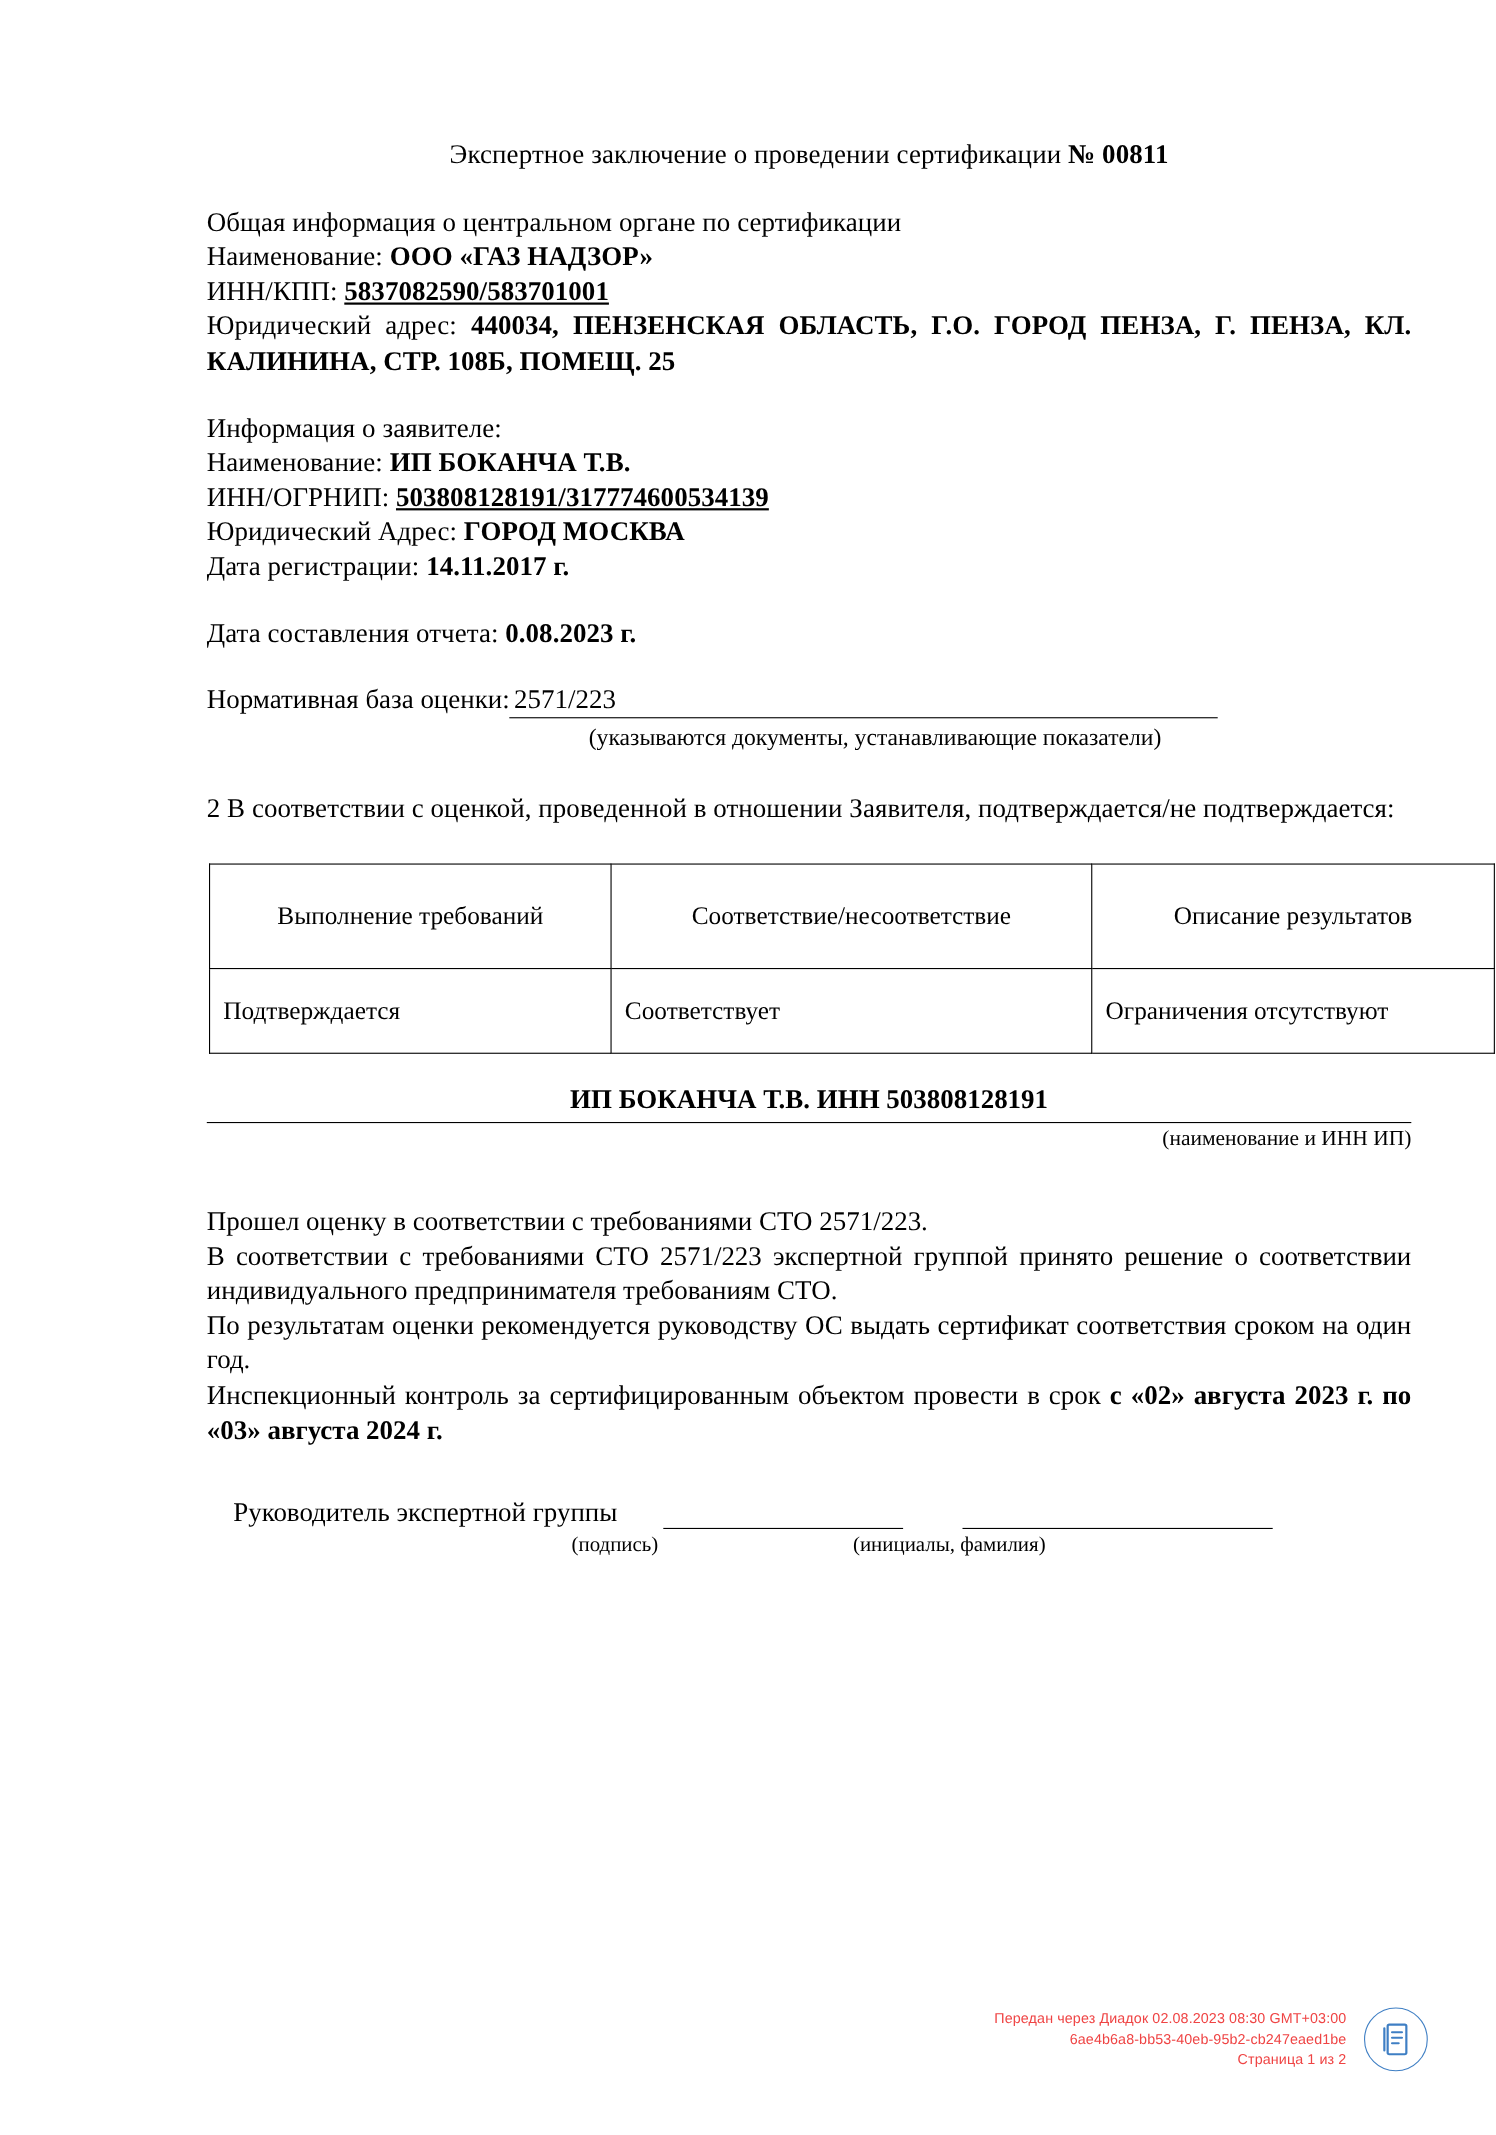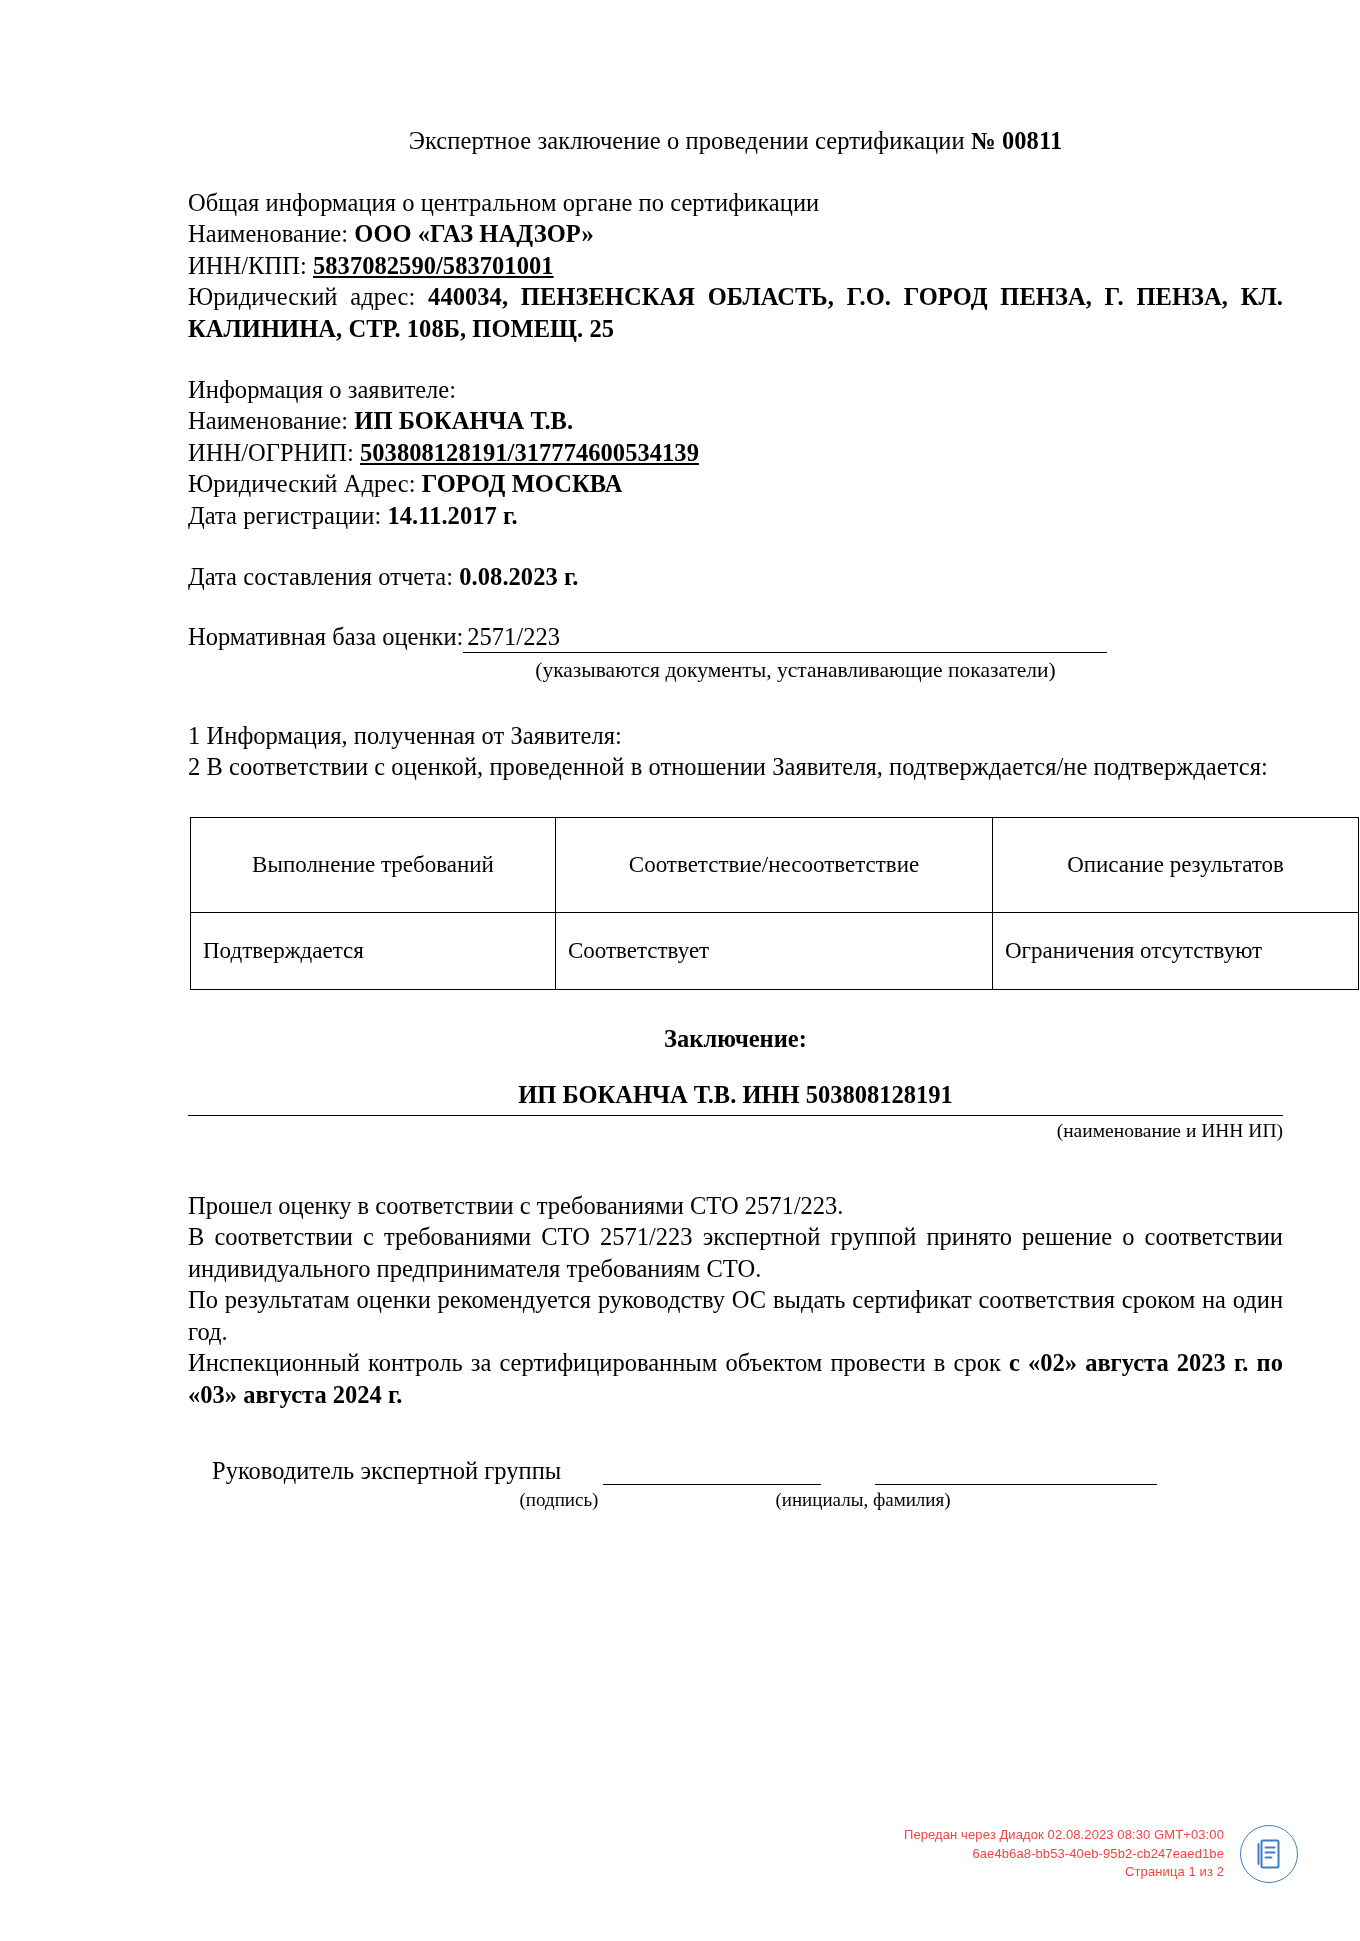--- a/index.html
+++ b/index.html
@@ -259,21 +259,20 @@
       <div class="norm-row">
         <span>Нормативная база оценки: </span>
           <span class="norm-value">2571/223</span>
       </div>
       <div class="caption">(указываются документы, устанавливающие показатели)</div>
     </div>
 
     <div class="gap-lg"></div>
 
     <div class="block">
-      <div class="line">1 Информация, полученная от Заявителя:</div>
       <div class="line just">2  В соответствии с оценкой, проведенной в отношении Заявителя, подтверждается/не подтверждается:</div>
     </div>
 
     <div class="tbl-wrap">
       <table class="results">
         <thead>
           <tr>
             <td class="col1">Выполнение требований</td>
             <td class="col2">Соответствие/несоответствие</td>
             <td class="col3">Описание результатов</td>
@@ -282,21 +281,20 @@
         <tbody>
           <tr>
             <td class="col1">Подтверждается</td>
             <td class="col2">Соответствует</td>
             <td class="col3">Ограничения отсутствуют</td>
           </tr>
         </tbody>
       </table>
     </div>
 
-    <div class="concl-head">Заключение:</div>
     <div class="concl-name">ИП БОКАНЧА Т.В. ИНН 503808128191</div>
     <div class="concl-caption">(наименование и ИНН ИП)</div>
 
     <div class="body-text">
       <div class="line">Прошел оценку в соответствии с требованиями СТО 2571/223.</div>
       <div class="line just">В соответствии с требованиями СТО 2571/223 экспертной группой принято решение о соответствии индивидуального предпринимателя требованиям СТО.</div>
       <div class="line just">По результатам оценки рекомендуется руководству ОС выдать сертификат соответствия сроком на один год.</div>
       <div class="line just"><span>Инспекционный контроль за сертифицированным объектом провести в срок </span><span class="b">с «02» августа 2023 г. по «03» августа 2024 г.</span></div>
     </div>
 

